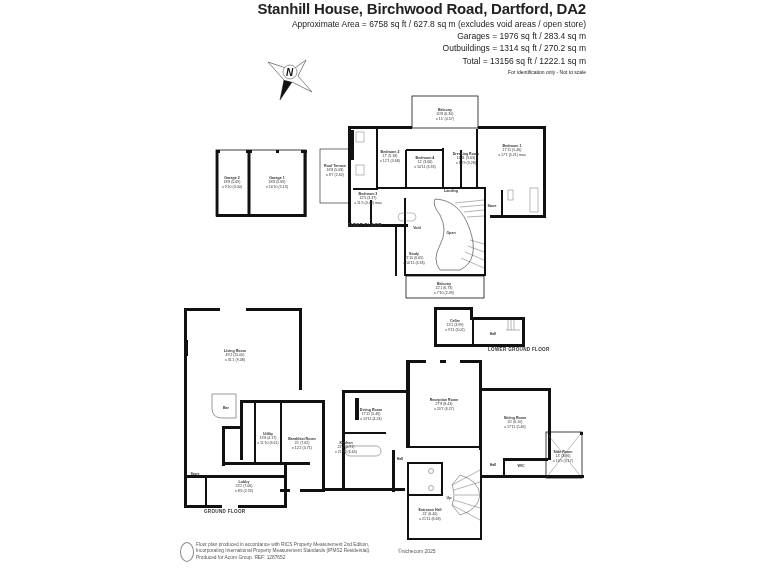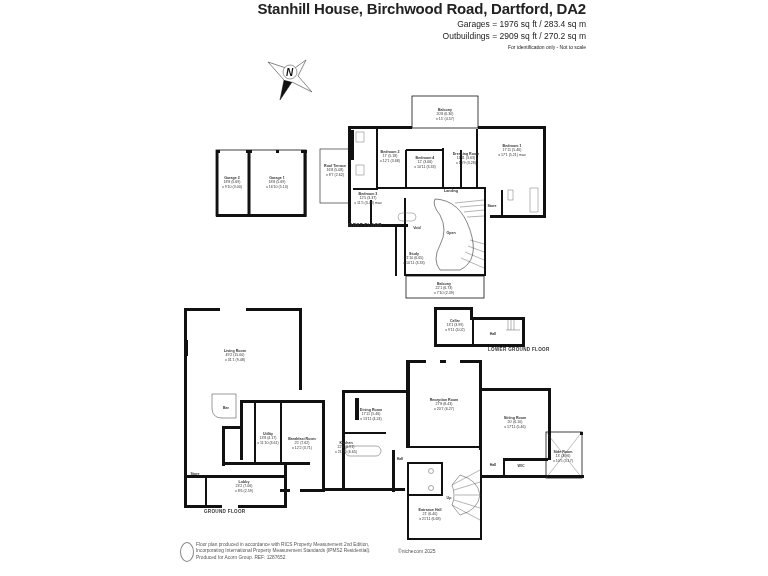--- a/index.html
+++ b/index.html
@@ -15,22 +15,24 @@
   .fl{position:absolute;font-size:4.6px;font-weight:bold;letter-spacing:0.3px;color:#333;white-space:nowrap;}
   .foot{position:absolute;left:196px;top:542px;font-size:4.8px;line-height:6.3px;color:#555;white-space:nowrap;}
   .copy{position:absolute;left:398px;top:548px;font-size:5px;color:#555;white-space:nowrap;}
   .rics{position:absolute;left:180px;top:542px;width:12px;height:18px;border:1px solid #888;border-radius:50%;}
 </style>
 </head>
 <body>
 
 <div class="hdr">
   <div class="title">Stanhill House, Birchwood Road, Dartford, DA2</div>
+  <div class="area">Approximate Area = 6758 sq ft / 627.8 sq m (excludes void areas / open store)</div>
   <div class="area">Garages = 1976 sq ft / 283.4 sq m</div>
-  <div class="area">Outbuildings = 2909 sq ft / 270.2 sq m</div>
+  <div class="area">Outbuildings = 1314 sq ft / 270.2 sq m</div>
+  <div class="area">Total = 13156 sq ft / 1222.1 sq m</div>
   <div class="note">For identification only - Not to scale</div>
 </div>
 
 <svg width="768" height="576" viewBox="0 0 768 576">
 
   <g>
     <polygon points="268,62 292,70 306,60 298,76 312,92 292,82 280,100 284,80" fill="#fff" stroke="#555" stroke-width="0.7"></polygon>
     <polygon points="284,80 292,82 280,100" fill="#111"></polygon>
     <circle cx="290" cy="72" r="7" fill="#fff" stroke="#555" stroke-width="0.6"></circle>
     <text x="286" y="76" font-family="Liberation Sans, sans-serif" font-size="10" font-style="italic" font-weight="bold" fill="#111">N</text>

